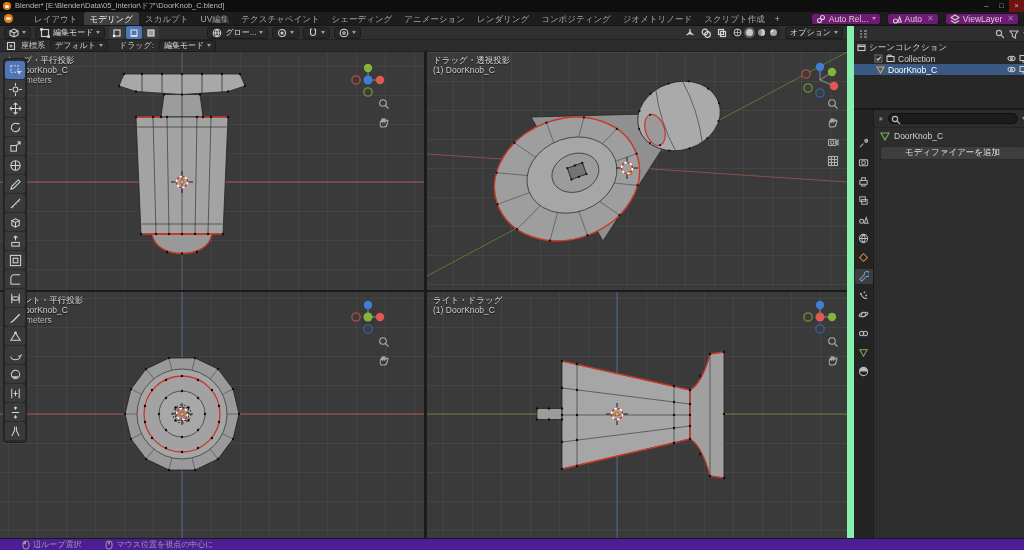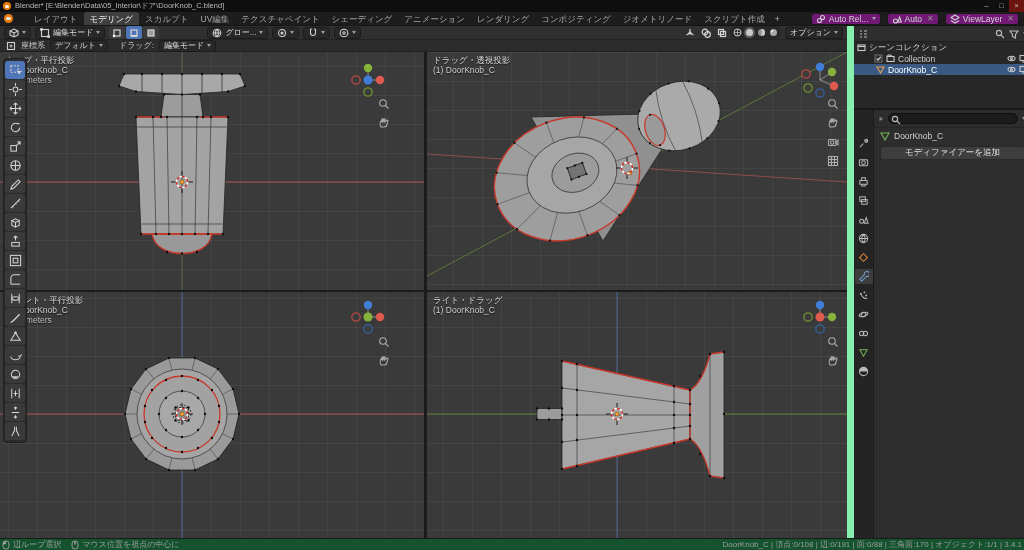--- a/index.html
+++ b/index.html
@@ -83,21 +83,21 @@
 #prop-head{display:flex;align-items:center;gap:4px;height:18px;padding:0 5px;border-bottom:1px solid #242424}
 #prop-head svg{width:10px;height:10px;stroke:#bdbdbd;fill:none;stroke-width:1.1}
 .pinput{flex:1;height:11px;background:#1c1c1c;border:1px solid #101010;border-radius:6px;color:#ccc;font-size:8px;padding:0 4px 0 14px;outline:none}
 #searchwrap{position:relative;flex:1;display:flex}
 #searchwrap svg{position:absolute;left:3px;top:2px}
 #prop-crumb{display:flex;align-items:center;gap:4px;height:16px;padding:0 6px;color:#d2d2d2}
 #prop-crumb svg{width:10px;height:10px;stroke:#79b559;fill:none;stroke-width:1.1}
 #addmod{margin:2px 6px;height:14px;background:#3e3e3e;border:1px solid #2a2a2a;border-radius:3px;display:flex;justify-content:center;color:#e3e3e3;font-size:8.5px}
 
 
-#statusbar{position:absolute;left:0;top:538px;width:1024px;height:12px;background:#14532d;border-top:1px solid #1a1a1a;display:flex;align-items:center;font-size:8px;color:#9e9e9e;padding:0 2px;gap:10px}
+#statusbar{position:absolute;left:0;top:538px;width:1024px;height:12px;background:#4c1d95;border-top:1px solid #1a1a1a;display:flex;align-items:center;font-size:8px;color:#9e9e9e;padding:0 22px;gap:24px}
 #statusbar svg{width:8px;height:10px;stroke:#9e9e9e;fill:none;stroke-width:1}
 #statusbar .right{margin-left:auto;color:#9e9e9e}
 .hintgrp{display:flex;align-items:center;gap:3px}
 </style>
 </head>
 <body>
 
 <div id="titlebar">
   <span class="blogo"></span>
   <span>Blender* [E:\Blender\Data\05_Interior\ドア\DoorKnob_C.blend]</span>
@@ -796,14 +796,13 @@
       </svg>
     <span>辺ループ選択</span>
   </div>
   <div class="hintgrp">
     <svg viewBox="0 0 8 10">
         <rect x="1" y="1" width="6" height="8" rx="2.8"></rect>
         <line x1="4" y1="1.5" x2="4" y2="4.5" stroke-width="1.6"></line>
       </svg>
     <span>マウス位置を視点の中心に</span>
   </div>
-  <span class="right">DoorKnob_C | 頂点:0/108 | 辺:0/191 | 面:0/88 | 三角面:170 | オブジェクト:1/1 | 3.4.1</span>
 </div>
 
 </body></html>

